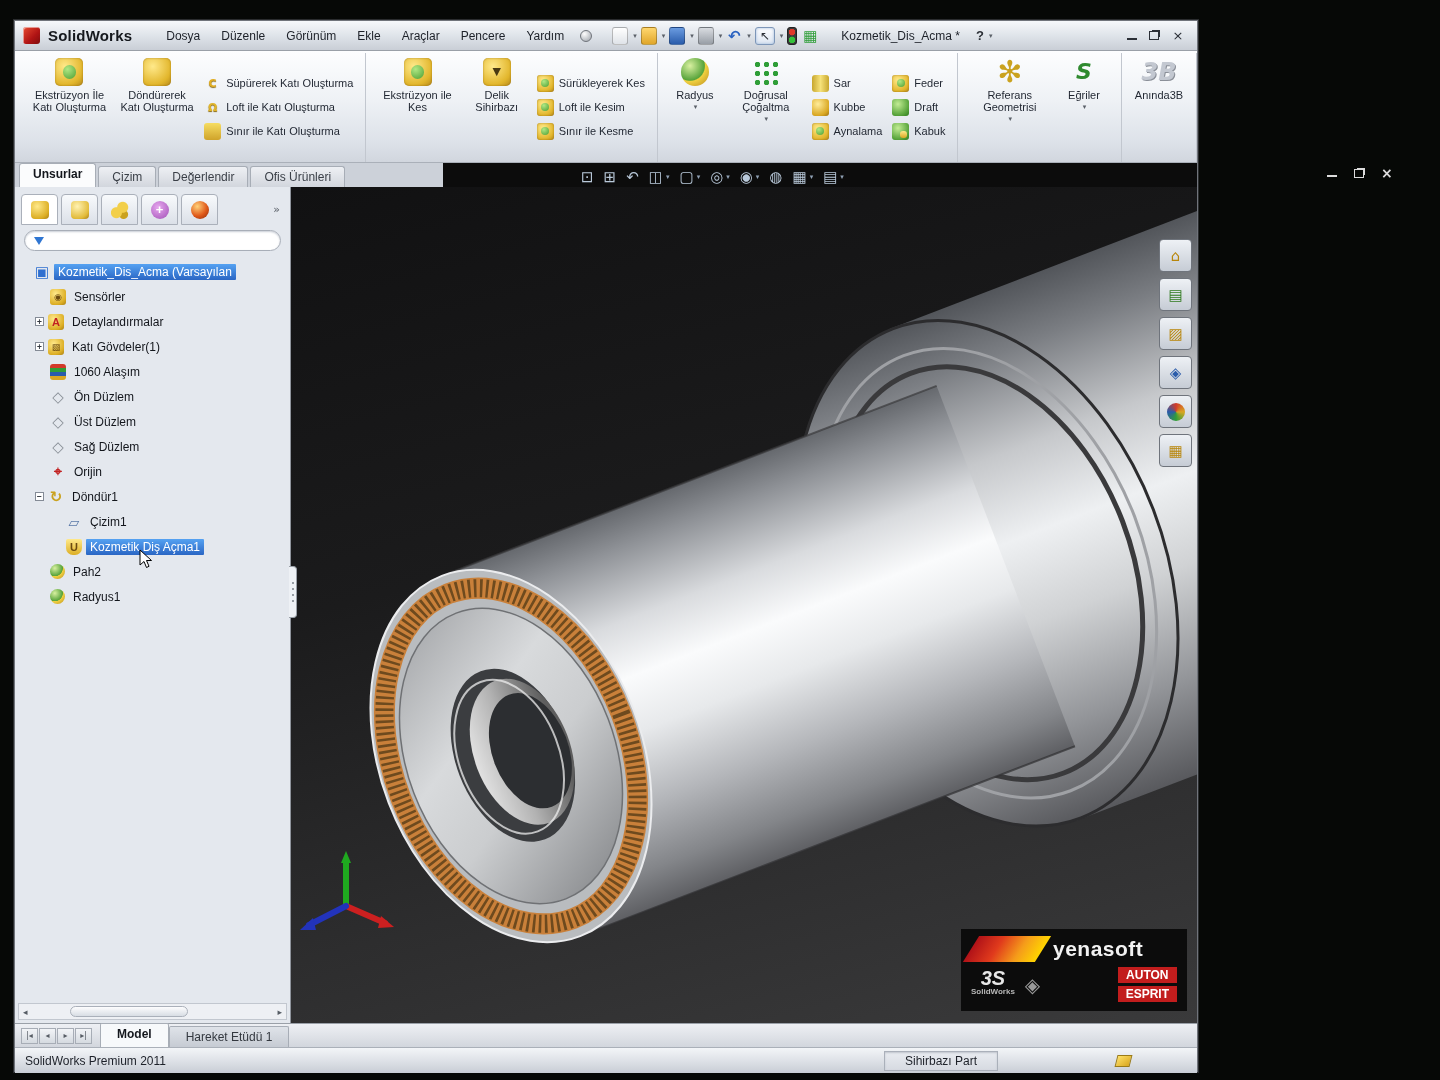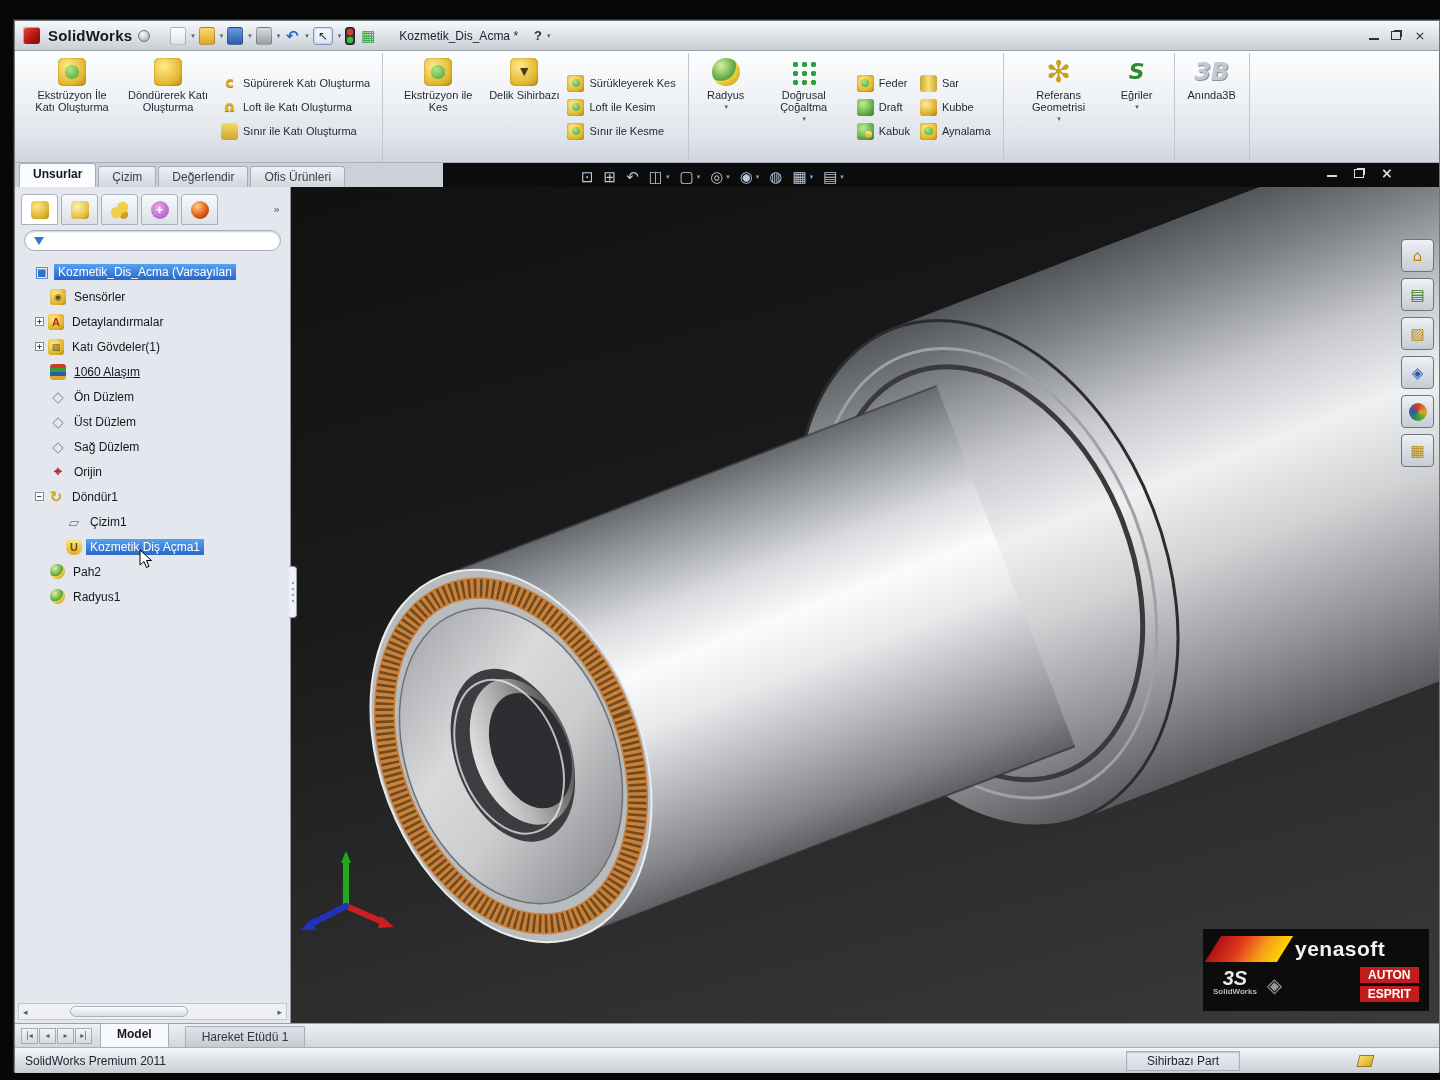--- a/index.html
+++ b/index.html
@@ -1,21 +1,21 @@
 <!DOCTYPE html>
 <html><head>
 <meta charset="utf-8">
 <style>
   html,body{margin:0;padding:0;width:1440px;height:1080px;background:#060806;overflow:hidden;
     font-family:"Liberation Sans",sans-serif;-webkit-font-smoothing:antialiased;}
   *{box-sizing:border-box;}
   .glyph{font-family:"DejaVu Sans",sans-serif;}
 
   
-  .window{position:absolute;left:14px;top:20px;width:1426px;height:1052px;background:#7f1d1d;
+  .window{position:absolute;left:14px;top:20px;width:1184px;height:1052px;background:#7f1d1d;
     border:1px solid #70747b;box-shadow:0 0 0 1px #2a2c2e;}
   .titlebar{height:30px;display:flex;align-items:center;background:linear-gradient(#f6f8fb,#dde2e8 55%,#c9ced6);
     border-bottom:1px solid #9aa0a8;padding:0 8px;gap:4px;}
   .logo-cube{width:17px;height:17px;border-radius:3px;background:linear-gradient(135deg,#e84b31,#b01414 60%,#7e0d0d);
     box-shadow:inset 1px 1px 0 rgba(255,255,255,.5);margin-right:4px;}
   .app-name{font-size:15px;font-weight:bold;color:#15181d;letter-spacing:.2px;}
   .menubar{display:flex;gap:1px;margin-left:20px;}
   .menu-item{padding:3px 10px;font-size:12px;color:#1d2129;border-radius:2px;cursor:default;}
   .pin-icon{width:12px;height:12px;border-radius:50%;background:radial-gradient(circle at 35% 30%,#fefefe,#9aa0a8);
     border:1px solid #70747b;margin-left:2px;}
@@ -176,20 +176,29 @@
   .cursor{position:absolute;left:124px;top:528px;z-index:20;}
 </style>
 </head>
 <body>
 
 <div class="window">
 
   <div class="titlebar">
     <span class="logo-cube"></span>
     <span class="app-name">SolidWorks</span>
+    <nav class="menubar" id="menubar">
+        <div class="menu-item">Dosya</div>
+        <div class="menu-item">Düzenle</div>
+        <div class="menu-item">Görünüm</div>
+        <div class="menu-item">Ekle</div>
+        <div class="menu-item">Araçlar</div>
+        <div class="menu-item">Pencere</div>
+        <div class="menu-item">Yardım</div>
+      </nav>
     <span class="pin-icon"></span>
     <div class="quickbar" id="quickbar">
         <span class="qi qi-chip qi-new"></span>
         <span class="dd glyph">▾</span>
         <span class="qi qi-chip qi-open"></span>
         <span class="dd glyph">▾</span>
         <span class="qi qi-chip qi-save"></span>
         <span class="dd glyph">▾</span>
         <span class="qi qi-chip qi-print"></span>
         <span class="dd glyph">▾</span>
@@ -267,44 +276,44 @@
           <span>Radyus</span>
           <span class="dd glyph">▾</span>
         </div>
         <div class="rb-big">
           <span class="ic ic-grid glyph"></span>
           <span>Doğrusal Çoğaltma</span>
           <span class="dd glyph">▾</span>
         </div>
         <div class="smallcol">
           <div class="rb-small">
+            <span class="ic s ic-cyl glyph"></span>
+            <span>Sar</span>
+          </div>
+          <div class="rb-small">
+            <span class="ic s ic-ball2 glyph"></span>
+            <span>Kubbe</span>
+          </div>
+          <div class="rb-small">
+            <span class="ic s ic-gg glyph"></span>
+            <span>Aynalama</span>
+          </div>
+        </div>
+        <div class="smallcol">
+          <div class="rb-small">
             <span class="ic s ic-gg glyph"></span>
             <span>Feder</span>
           </div>
           <div class="rb-small">
             <span class="ic s ic-green glyph"></span>
             <span>Draft</span>
           </div>
           <div class="rb-small">
             <span class="ic s ic-green2 glyph"></span>
             <span>Kabuk</span>
-          </div>
-        </div>
-        <div class="smallcol">
-          <div class="rb-small">
-            <span class="ic s ic-cyl glyph"></span>
-            <span>Sar</span>
-          </div>
-          <div class="rb-small">
-            <span class="ic s ic-ball2 glyph"></span>
-            <span>Kubbe</span>
-          </div>
-          <div class="rb-small">
-            <span class="ic s ic-gg glyph"></span>
-            <span>Aynalama</span>
           </div>
         </div>
       </div>
       <div class="rgroup">
         <div class="rb-big">
           <span class="ic ic-ref glyph">✻</span>
           <span>Referans Geometrisi</span>
           <span class="dd glyph">▾</span>
         </div>
         <div class="rb-big">
@@ -383,21 +392,21 @@
           <div class="trow" style="padding-left: 16px;">
             <span class="exp">+</span>
             <span class="ti ti-golda">A</span>
             <span class="lbl">Detaylandırmalar</span>
           </div>
           <div class="trow" style="padding-left: 16px;">
             <span class="exp">+</span>
             <span class="ti ti-gold glyph">▧</span>
             <span class="lbl">Katı Gövdeler(1)</span>
           </div>
-          <div class="trow" style="padding-left: 16px; text-decoration: underline;">
+          <div class="trow" style="padding-left: 16px;">
             <span class="expspace"></span>
             <span class="ti ti-mat"></span>
             <span class="lbl">1060 Alaşım</span>
           </div>
           <div class="trow" style="padding-left: 16px;">
             <span class="expspace"></span>
             <span class="ti ti-plane glyph">◇</span>
             <span class="lbl">Ön Düzlem</span>
           </div>
           <div class="trow" style="padding-left: 16px;">
@@ -556,21 +565,21 @@
     </div>
   </div>
 
   <div class="btabs">
     <div class="navbtns">
       <span class="navbtn glyph">|◂</span>
       <span class="navbtn glyph">◂</span>
       <span class="navbtn glyph">▸</span>
       <span class="navbtn glyph">▸|</span>
     </div>
-    <span id="bottomtabs" style="display:flex;gap:16px;align-items:flex-end;">
+    <span id="bottomtabs" style="display:flex;gap:0;align-items:flex-end;">
         <span class="mtab active">Model</span>
         <span class="mtab">Hareket Etüdü 1</span>
       </span>
   </div>
 
   <div class="statusbar">
     <span>SolidWorks Premium 2011</span>
     <span class="status-mode">Sihirbazı Part</span>
     <span class="status-flag"></span>
   </div>

